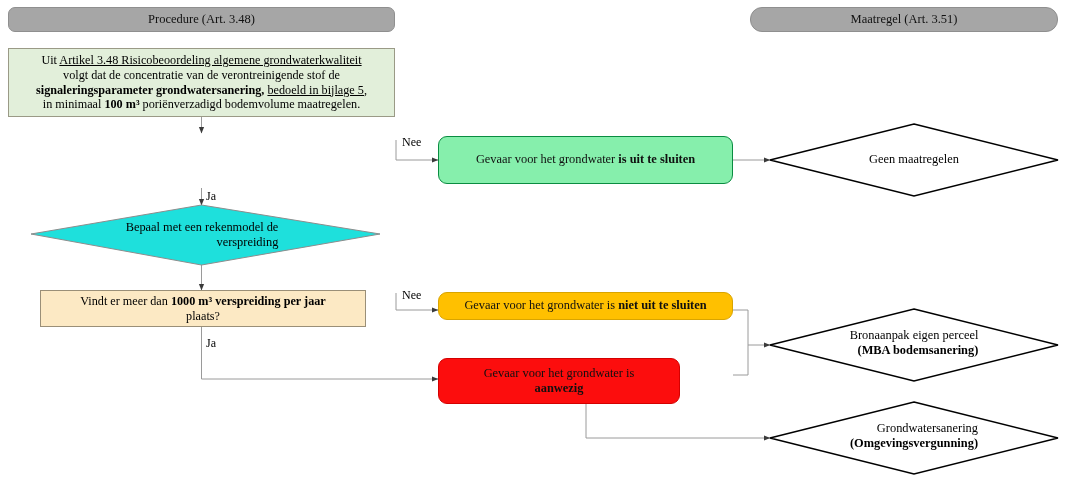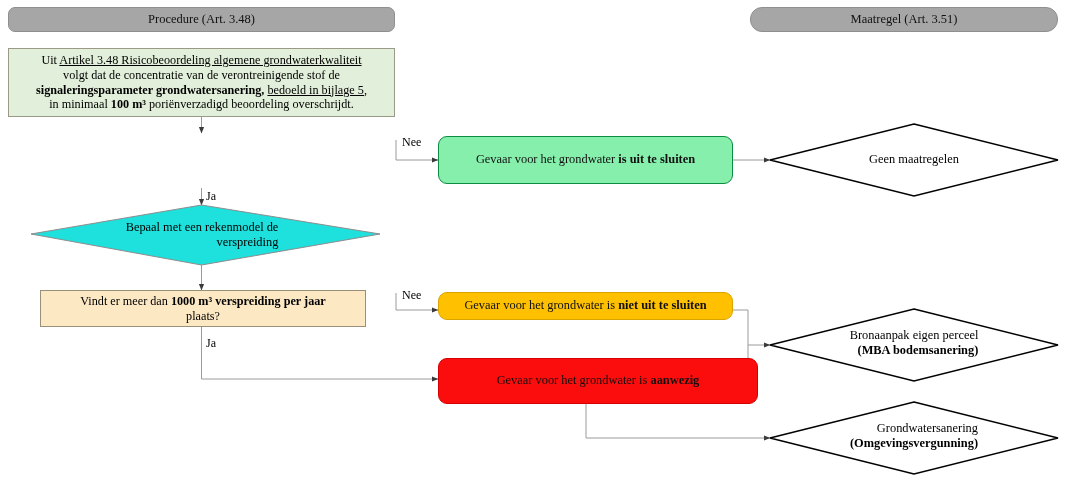--- a/index.html
+++ b/index.html
@@ -118,21 +118,21 @@
   </svg>
 
   <div class="node hdr" style="left:8px;top:7px;width:387px;">
     <span class="txt">Procedure (Art. 3.48)</span>
   </div>
   <div class="node hdr" style="left:750px;top:7px;width:308px;border-radius:12px;">
     <span class="txt">Maatregel (Art. 3.51)</span>
   </div>
 
   <div class="node proc-green" style="left:8px;top:48px;width:387px;height:69px;">
-    <span class="txt"><span>Uit </span><u>Artikel 3.48 Risicobeoordeling algemene grondwaterkwaliteit</u><span> volgt dat de concentratie van de verontreinigende stof de </span><b>signaleringsparameter grondwatersanering,</b><span> </span><u>bedoeld in bijlage 5,</u><span> in minimaal </span><b>100 m³</b><span> poriënverzadigd beoordeling overschrijdt.</span></span>
+    <span class="txt"><span>Uit </span><u>Artikel 3.48 Risicobeoordeling algemene grondwaterkwaliteit</u><span> volgt dat de concentratie van de verontreinigende stof de </span><b>signaleringsparameter grondwatersanering,</b><span> </span><u>bedoeld in bijlage 5,</u><span> in minimaal </span><b>100 m³</b><span> poriënverzadigd bodemvolume maatregelen.</span></span>
   </div>
 
 
   <div class="dia-label cyan-label" style="left:92px;top:216px;width:220px;height:38px;">
     <span>
       <span>Bepaal met een rekenmodel de</span><br>
       <span>verspreiding</span>
     </span>
   </div>
 
@@ -146,21 +146,21 @@
   <div class="elabel" style="left:206px;top:336px;">Ja</div>
 
   <div class="node res res-green" style="left:438px;top:136px;width:295px;height:48px;">
     <span class="txt"><span>Gevaar voor het grondwater </span><b>is uit te sluiten</b></span>
   </div>
 
   <div class="node res res-orange" style="left:438px;top:292px;width:295px;height:28px;">
     <span class="txt"><span>Gevaar voor het grondwater is </span><b>niet uit te sluiten</b></span>
   </div>
 
-  <div class="node res res-red" style="left:438px;top:358px;width:320px;height:46px;">
+  <div class="node res res-red" style="left:438px;top:358px;width:242px;height:46px;">
     <span class="txt"><span>Gevaar voor het grondwater is </span><b>aanwezig</b></span>
   </div>
 
   <div class="dia-label" style="left:814px;top:146px;width:200px;height:28px;">
     <span>Geen maatregelen</span>
   </div>
 
   <div class="dia-label" style="left:804px;top:323px;width:220px;height:40px;">
     <span>
       <span>Bronaanpak eigen perceel</span><br>

